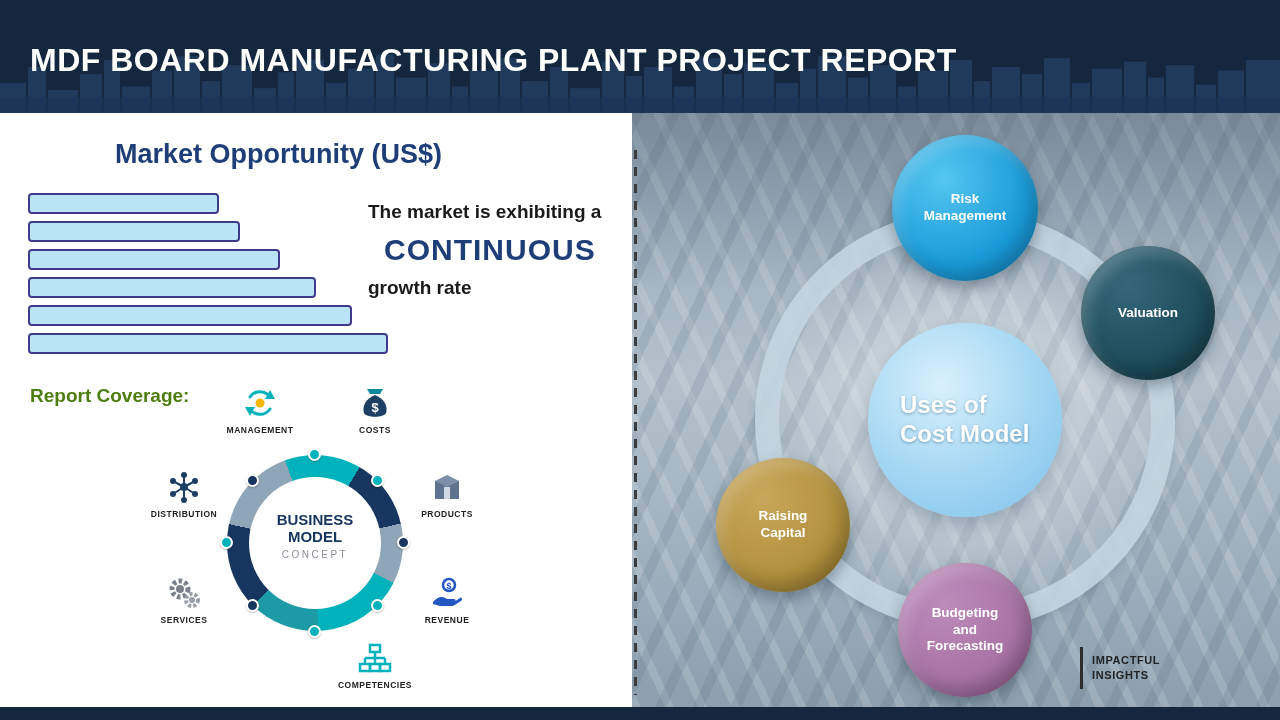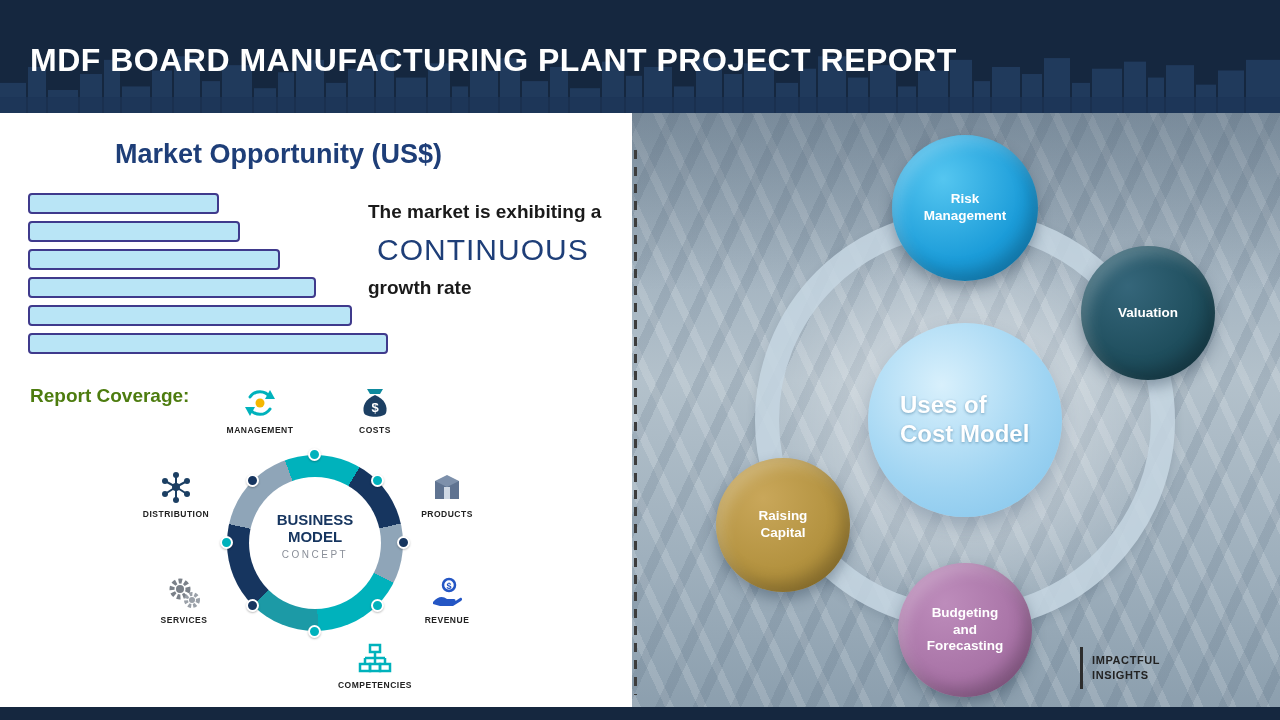--- a/index.html
+++ b/index.html
@@ -15,21 +15,21 @@
   
   .left-panel{position:absolute;left:0;top:113px;width:564px;height:594px;background:#ffffff;z-index:2;}
   .left-heading{position:absolute;left:115px;top:26px;margin:0;font-size:27px;font-weight:bold;color:#1e3e78;}
 
   .bars{position:absolute;left:28px;top:80px;width:360px;}
   .bar{height:21px;margin-bottom:7px;background:#b9e5f6;border:2px solid #3f3a8c;border-radius:4px;
        box-sizing:border-box;}
 
   .growth{position:absolute;left:368px;top:88px;width:265px;color:#1a1a1a;}
   .growth .g1,.growth .g3{font-size:19px;font-weight:bold;}
-  .growth .g2{font-size:30px;font-weight:normal;color:#1e3e78;letter-spacing:1px;margin:10px 9px;}
+  .growth .g2{font-size:30px;font-weight:bold;color:#1e3e78;letter-spacing:1px;margin:10px 16px;}
 
   .coverage{position:absolute;left:30px;top:272px;font-size:19px;font-weight:bold;color:#4d7c0f;}
 
   
   .donut{position:absolute;left:227px;top:342px;width:176px;height:176px;border-radius:50%;
     background:conic-gradient(from -20deg,#00b2bc 0 14%,#16355f 14% 27%,#8fa5b8 27% 38%,
                #00b2bc 38% 55%,#1c9aa6 55% 68%,#16355f 68% 84%,#8fa5b8 84% 100%);}
   .donut::after{content:"";position:absolute;left:22px;top:22px;right:22px;bottom:22px;
     background:#ffffff;border-radius:50%;}
   .bm-center{position:absolute;left:255px;top:398px;width:120px;text-align:center;z-index:2;}
@@ -211,21 +211,21 @@
 
     <div class="bm-item" style="left:327px;top:272px;">
       <svg viewBox="0 0 36 36">
         <path d="M13 9 L23 9 L26 4 L10 4 Z" fill="#0e8a9e"></path>
         <path d="M18 10 C8 14 5 22 7 28 C9 33 27 33 29 28 C31 22 28 14 18 10 Z" fill="#1c3f63"></path>
         <text x="18" y="27" font-size="13" font-weight="bold" fill="#ffffff" text-anchor="middle">$</text>
       </svg>
       <div class="bm-label">COSTS</div>
     </div>
 
-    <div class="bm-item" style="left:128px;top:356px;">
+    <div class="bm-item" style="left:136px;top:356px;">
       <svg viewBox="0 0 36 36">
         <g stroke="#1c3f63" stroke-width="2">
           <line x1="18" y1="18" x2="18" y2="6"></line>
             <line x1="18" y1="18" x2="29" y2="12"></line>
           <line x1="18" y1="18" x2="29" y2="25"></line>
             <line x1="18" y1="18" x2="18" y2="31"></line>
           <line x1="18" y1="18" x2="7" y2="25"></line>
             <line x1="18" y1="18" x2="7" y2="12"></line>
         </g>
         <circle cx="18" cy="18" r="4" fill="#1c3f63"></circle>

